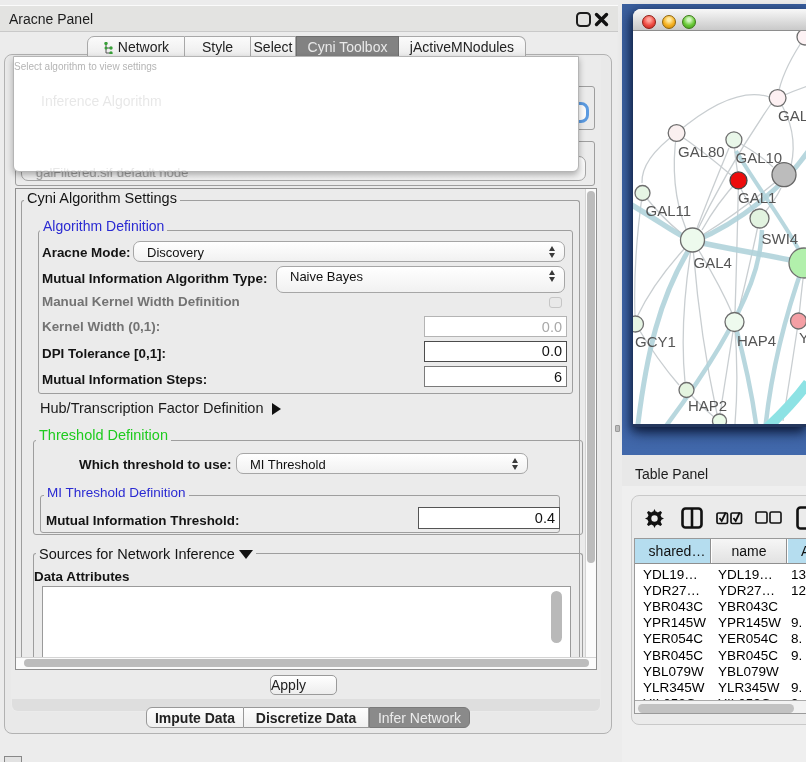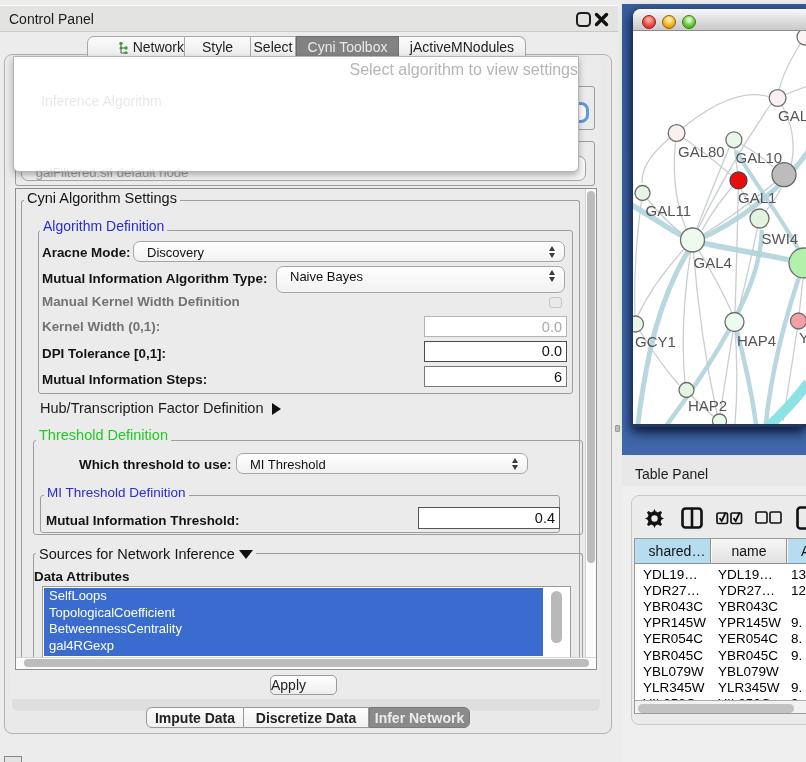--- a/index.html
+++ b/index.html
@@ -10,34 +10,34 @@
 .arr{position:absolute;right:8px;top:3px;width:8px;height:14px}
 .arr:before{content:"";position:absolute;left:1px;top:1px;border:3.5px solid transparent;border-bottom:5px solid #3a3a3a;border-top:none}
 .arr:after{content:"";position:absolute;left:1px;bottom:1px;border:3.5px solid transparent;border-top:5px solid #3a3a3a;border-bottom:none}
 .fld{background:#fff;font-size:14.5px;text-align:right;padding-right:4px;color:#111}
 .grp{border:1px solid #9e9e9e;border-radius:3px}
 .gt{position:absolute;background:#ebebeb;padding:0 3px;font-size:13px;color:#141414}
 </style></head>
 <body>
 
 <div class="a" style="left:0;top:5px;width:618px;height:27px;background:#e3e3e1;border-top:1px solid #fbfbfb;border-bottom:1px solid #c9c9c9"></div>
-<div class="a" style="left:9px;top:11px;font-size:14px;color:#1c1c1c">Control Panel</div>
+<div class="a" style="left:9px;top:11px;font-size:14px;color:#1c1c1c">Aracne Panel</div>
 <div class="a" style="left:576px;top:12px;width:15px;height:15px;border:2.2px solid #1c1c1c;border-radius:4.5px"></div>
 <svg class="a" style="left:594px;top:12px" width="15" height="15" viewBox="0 0 15 15">
     <path d="M2.5,2.5 L12.5,12.5 M12.5,2.5 L2.5,12.5" stroke="#111" stroke-width="3.4" stroke-linecap="round"></path>
   </svg>
 
 
 <div class="a" style="left:4px;top:54px;width:608px;height:680px;border:1.5px solid #b2b2b2;border-radius:8px;background:#e9e9e9"></div>
 
 <div class="a" style="left:11px;top:57px;width:590px;height:655px;background:#ebebeb;border-radius:0 0 7px 7px"></div>
 <div class="a" style="left:12px;top:699px;width:588px;height:12px;background:#dedede;border-radius:0 0 6px 6px"></div>
 
 
-<div class="a" style="left:87px;top:36px;width:98px;height:21px;background:linear-gradient(#fbfbfb,#ececec);border:1px solid #a8a8a8;border-radius:7px 0 0 0;font-size:14px;color:#222;text-align:right;line-height:20px"><svg width="11" height="12" viewBox="0 0 11 12" style="vertical-align:-2px">
+<div class="a" style="left:87px;top:36px;width:98px;height:21px;background:linear-gradient(#fbfbfb,#ececec);border:1px solid #a8a8a8;border-radius:7px 0 0 0;font-size:14px;color:#222;text-align:center;line-height:20px"><svg width="11" height="12" viewBox="0 0 11 12" style="vertical-align:-2px">
       <path d="M3 1 L3 11 M3 6 L8 6 M3 11 L8 11" stroke="#555" fill="none"></path>
       <circle cx="3" cy="1.5" r="1.7" fill="#39a039"></circle>
       <circle cx="8" cy="6" r="1.7" fill="#39a039"></circle>
       <circle cx="8" cy="11" r="1.7" fill="#39a039"></circle>
       <circle cx="3" cy="6" r="1.5" fill="#39a039"></circle>
     </svg> Network</div>
 <div class="a" style="left:185px;top:36px;width:66px;height:21px;background:linear-gradient(#fbfbfb,#ececec);border:1px solid #a8a8a8;border-left:none;font-size:14px;color:#222;text-align:center;line-height:20px">Style</div>
 <div class="a" style="left:251px;top:36px;width:45px;height:21px;background:linear-gradient(#fbfbfb,#ececec);border:1px solid #a8a8a8;border-left:none;font-size:14px;color:#222;text-align:center;line-height:20px">Select</div>
 <div class="a" style="left:296px;top:36px;width:103px;height:21px;background:#828282;border:1px solid #6e6e6e;font-size:14px;color:#e9e9e9;text-align:center;line-height:20px">Cyni Toolbox</div>
 <div class="a" style="left:399px;top:36px;width:127px;height:21px;background:linear-gradient(#fbfbfb,#ececec);border:1px solid #a8a8a8;border-left:none;border-radius:0 7px 0 0;font-size:14px;color:#222;text-align:center;line-height:20px">jActiveMNodules</div>
@@ -92,46 +92,45 @@
 <div class="a grp" style="left:40px;top:495px;width:520px;height:38px"></div>
 <div class="a gt" style="left:44px;top:485px;color:#2a2ad2;font-size:13.5px">MI Threshold Definition</div>
 <div class="a lbl" style="left:46px;top:513px">Mutual Information Threshold:</div>
 <div class="a fld" style="left:418px;top:507px;width:142px;height:22px;border:1.5px solid #555;line-height:20px">0.4</div>
 
 
 <div class="a grp" style="left:33px;top:553px;width:550px;height:117px;border-bottom:none"></div>
 <div class="a gt" style="left:36px;top:546px;font-size:14.5px">Sources for Network Inference <span style="display:inline-block;width:0;height:0;border:7px solid transparent;border-top:9px solid #111;vertical-align:-7px"></span></div>
 <div class="a lbl" style="left:34px;top:569px">Data Attributes</div>
 <div class="a" style="left:42px;top:586px;width:529px;height:84px;border:1px solid #9a9a9a;background:#fff;overflow:hidden">
-  <div style="position:absolute;left:1px;top:1px;width:499px;height:68px;background:#3a6cd0;color:#fff;font-size:13px;line-height:16.5px;padding-left:5px">SelfLoops<br>TopologicalCoefficient<br>BetweennessCentrality<br>gal4RGexp</div>
   <div style="position:absolute;left:508px;top:4px;width:11px;height:52px;background:#b9b9b9;border-radius:5.5px"></div>
 </div>
 
 
 <div class="a" style="left:585px;top:189px;width:11px;height:468px;background:#fbfbfb;border-left:1px solid #d4d4d4"></div>
 <div class="a" style="left:586.5px;top:191px;width:8px;height:372px;background:#bcbcbc;border-radius:4px"></div>
 <div class="a" style="left:16px;top:657px;width:580px;height:12px;background:#fbfbfb;border-top:1px solid #d4d4d4"></div>
 <div class="a" style="left:24px;top:659px;width:565px;height:8px;background:#bcbcbc;border-radius:4px"></div>
 <div class="a" style="left:15px;top:669px;width:582px;height:1px;background:#8f8f8f"></div>
 
 
 <div class="a" style="left:270px;top:675px;width:67px;height:20px;border:1px solid #9a9a9a;border-radius:5px;background:linear-gradient(#ffffff,#ededed);font-size:14px;color:#222;line-height:19px">Apply</div>
 
 
 <div class="a" style="left:146px;top:707px;width:98px;height:21px;background:linear-gradient(#fdfdfd,#f0f0f0);border:1px solid #989898;border-radius:6px 0 0 6px;font-weight:bold;font-size:14px;color:#222;text-align:center;line-height:20px">Impute Data</div>
 <div class="a" style="left:244px;top:707px;width:125px;height:21px;background:linear-gradient(#fdfdfd,#f0f0f0);border:1px solid #989898;border-left:none;font-weight:bold;font-size:14px;color:#222;text-align:center;line-height:20px">Discretize Data</div>
-<div class="a" style="left:369px;top:707px;width:101px;height:21px;background:#8a8a8a;border:1px solid #7a7a7a;border-radius:0 6px 6px 0;font-weight:bold;font-size:14px;color:#ececec;text-align:center;line-height:20px">Infer Network</div>
+<div class="a" style="left:369px;top:707px;width:101px;height:21px;background:#8a8a8a;border:1px solid #7a7a7a;border-radius:0 6px 6px 0;font-weight:normal;font-size:14px;color:#ececec;text-align:center;line-height:20px">Infer Network</div>
 
 
 <div class="a" style="left:4px;top:756px;width:18px;height:10px;border:1.5px solid #888;background:#e2e2e2"></div>
 
 <div class="a" style="left:615px;top:425px;width:5px;height:7px;background:#bdbdbd;border:1px solid #9a9a9a;border-radius:1px"></div>
 
 <div class="a" style="left:13px;top:56px;width:566px;height:116px;background:#fff;border:1px solid #b5b5b5;border-radius:0 0 6px 6px;box-shadow:0 3px 6px rgba(0,0,0,.3)">
-  <div style="position:absolute;left:0;top:4px;width:100%;text-align:right;font-size:16px;color:#b5b5b5">Select algorithm to view settings</div>
+  <div style="position:absolute;left:0;top:4px;width:100%;text-align:left;font-size:10px;color:#b5b5b5">Select algorithm to view settings</div>
   <div style="position:absolute;left:27px;top:36px;font-size:14px;color:rgba(60,60,60,.12)">Inference Algorithm</div>
   <div style="position:absolute;left:21px;top:108px;font-size:13px;color:rgba(60,60,60,.12)">galFiltered.sif default node</div>
 </div>
 
 
 <div class="a" style="left:622px;top:4px;width:184px;height:451px;background:linear-gradient(#3a5f9e,#4168ab)"></div>
 <div class="a" style="left:633px;top:9px;width:173px;height:418px;border-radius:8px 0 0 0;box-shadow:-2px 3px 9px rgba(5,15,40,.55),0 6px 14px rgba(5,15,40,.68);background:#fff"></div>
 <div class="a" style="left:633px;top:9px;width:173px;height:22px;border-radius:8px 0 0 0;background:linear-gradient(#f8f8f8,#c9c9c9);border-bottom:1px solid #8e8e8e"></div>
 <div class="a" style="left:642px;top:14.5px;width:14px;height:14px;border-radius:50%;background:radial-gradient(circle at 50% 32%,#ffa39a 0 15%,#ee4b42 55%,#b8231b 100%);border:1px solid #8f1d15"></div>
 <div class="a" style="left:662px;top:14.5px;width:14px;height:14px;border-radius:50%;background:radial-gradient(circle at 50% 32%,#ffe9a0 0 15%,#f5b01f 55%,#c4830e 100%);border:1px solid #8f650a"></div>

